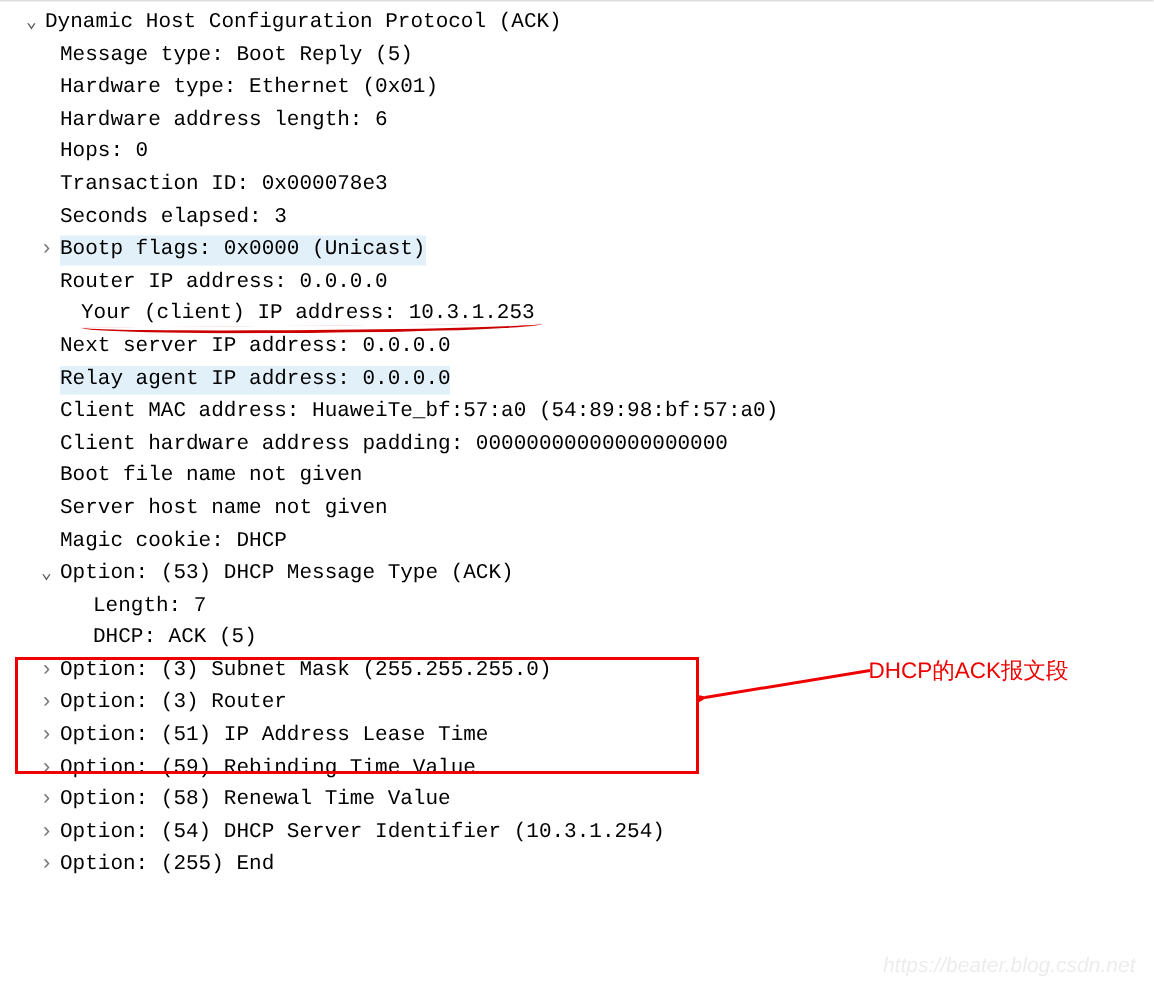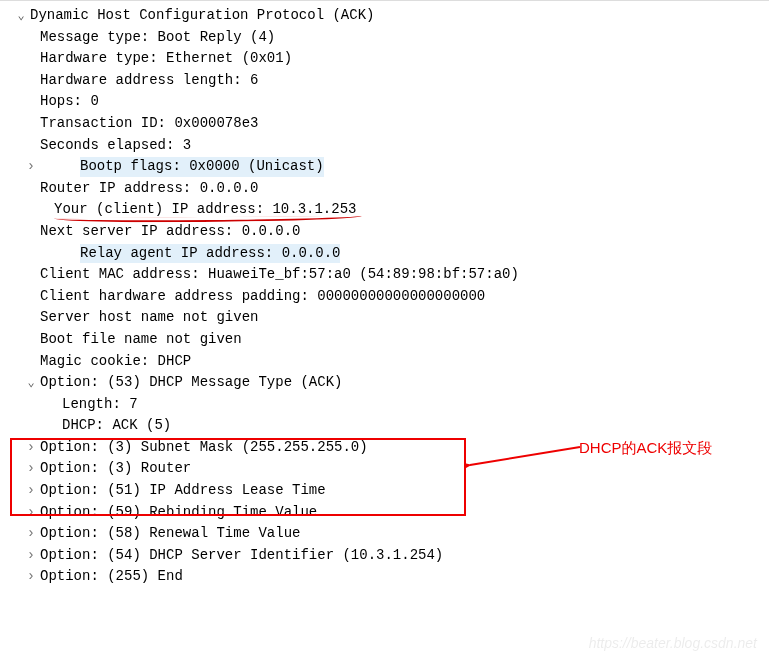--- a/index.html
+++ b/index.html
@@ -33,21 +33,21 @@
     color: #555;
     font-size: 10px;
     user-select: none;
     text-align: center;
   }
   .toggle.open::before { content: "⌄"; font-size: 12px;}
   .toggle.closed::before { content: "›"; font-size: 14px; color:#777;}
   .toggle.none::before { content: ""; }
   .indent1 { padding-left: 22px; }
   .indent2 { padding-left: 44px; }
-  .highlight { background: #e2f0fa; margin-left: 40px; }
+  .highlight { background: #e2f0fa; }
   .text { display: inline-block; }
   .underline-red {
     position: relative;
     margin-left: 14px;
   }
   .underline-red::after {
     content: "";
     position: absolute;
     left: 0;
     right: -6px;
@@ -91,21 +91,21 @@
 
 <div class="tree">
 
   <div class="row">
     <span class="toggle open"></span>
     <span class="text">Dynamic Host Configuration Protocol (ACK)</span>
   </div>
 
   <div class="row indent1">
     <span class="toggle none"></span>
-    <span class="text">Message type: Boot Reply (4)</span>
+    <span class="text">Message type: Boot Reply (5)</span>
   </div>
 
   <div class="row indent1">
     <span class="toggle none"></span>
     <span class="text">Hardware type: Ethernet (0x01)</span>
   </div>
 
   <div class="row indent1">
     <span class="toggle none"></span>
     <span class="text">Hardware address length: 6</span>
@@ -156,26 +156,26 @@
     <span class="text">Client MAC address: HuaweiTe_bf:57:a0 (54:89:98:bf:57:a0)</span>
   </div>
 
   <div class="row indent1">
     <span class="toggle none"></span>
     <span class="text">Client hardware address padding: 00000000000000000000</span>
   </div>
 
   <div class="row indent1">
     <span class="toggle none"></span>
+    <span class="text">Boot file name not given</span>
+  </div>
+
+  <div class="row indent1">
+    <span class="toggle none"></span>
     <span class="text">Server host name not given</span>
-  </div>
-
-  <div class="row indent1">
-    <span class="toggle none"></span>
-    <span class="text">Boot file name not given</span>
   </div>
 
   <div class="row indent1">
     <span class="toggle none"></span>
     <span class="text">Magic cookie: DHCP</span>
   </div>
 
   <div class="row indent1">
     <span class="toggle open"></span>
     <span class="text">Option: (53) DHCP Message Type (ACK)</span>

